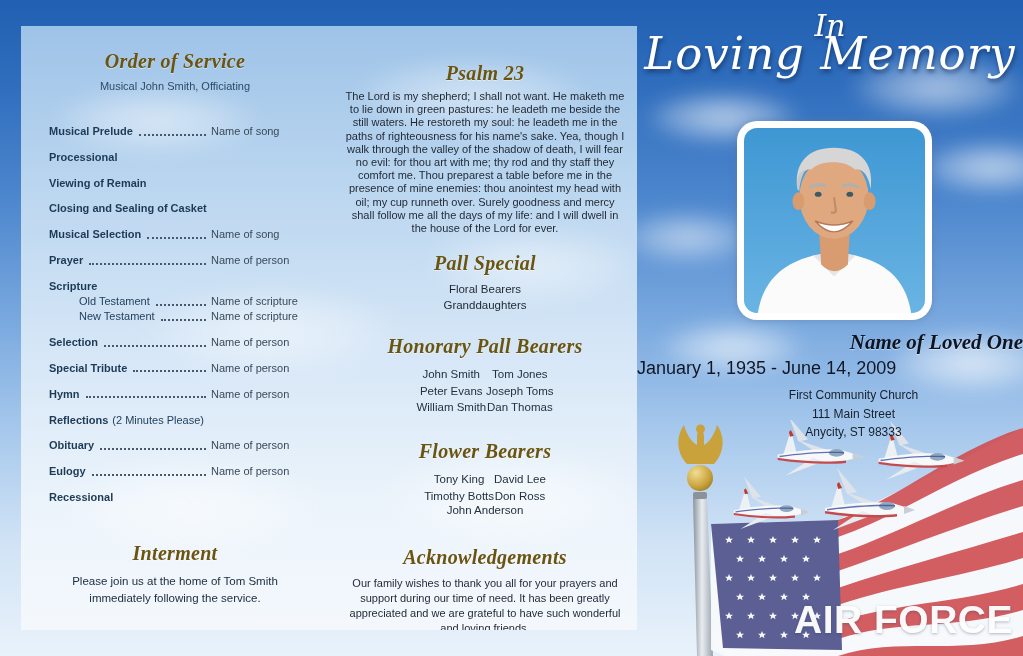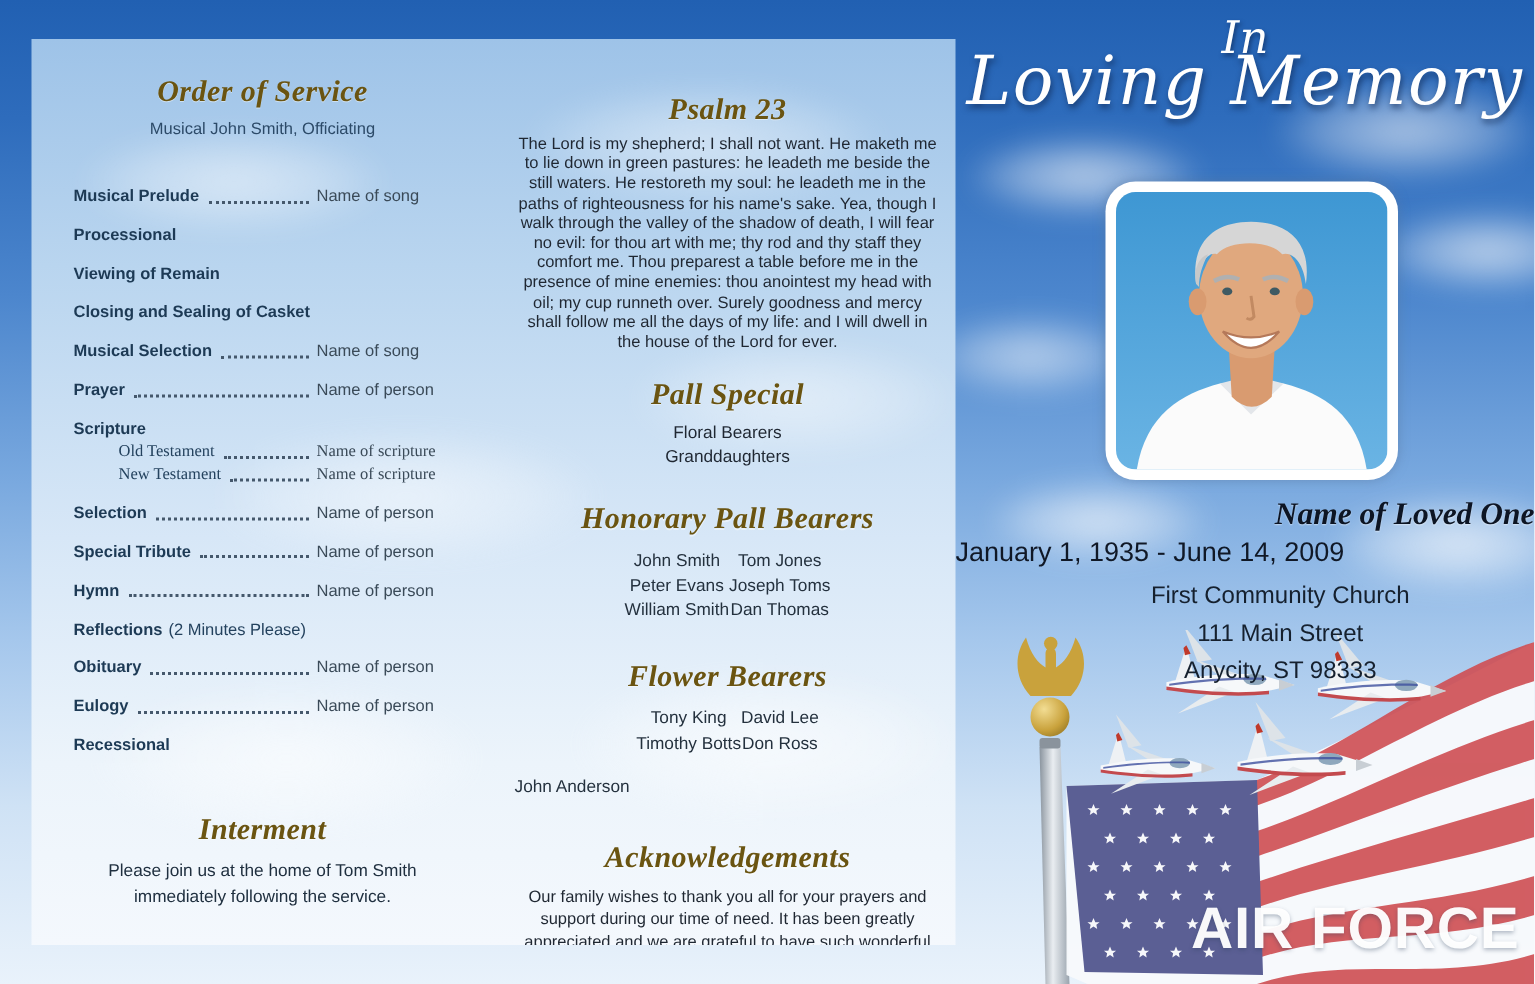--- a/index.html
+++ b/index.html
@@ -25,36 +25,36 @@
   .gold-heading {
     font-family:"Liberation Serif", serif; font-style:italic; font-weight:bold;
     color:#6a5411; font-size:20px; text-align:center; letter-spacing:0.3px;
     text-shadow:0 1px 0 rgba(255,255,255,0.45);
   }
 
   .subheading { text-align:center; color:#2c4a68; font-size:11px; line-height:1.45; margin-top:6px; }
 
   .order-list { margin:30px 26px 0 28px; }
   .os-row { display:flex; align-items:flex-end; font-size:11px; color:#1d3a55; margin-bottom:13.2px; line-height:1.15; }
-  .os-row.sub { margin-bottom:2.5px; padding-left:30px;font-family:Liberation Serif, serif; }
+  .os-row.sub { margin-bottom:2.5px; padding-left:30px; }
   .os-row.tight { margin-bottom:2.5px;text-align:right; }
   .os-label { font-weight:bold; white-space:nowrap; }
   .os-row.sub .os-label { font-weight:normal; color:#24425e; }
   .os-note { font-weight:normal; color:#24425e; margin-left:4px; white-space:nowrap; }
   .os-dots { flex:1; border-bottom:2px dotted #45586c; margin:0 5px 2px 6px; min-width:12px; }
   .os-value { font-weight:normal; color:#3a4a58; white-space:nowrap; width:92px; }
 
   .interment-block { margin-top:38px; }
   .interment-text { margin:8px 30px 0 30px; text-align:center; font-size:11.5px; color:#203040; line-height:1.5; }
 
   .mid-inner { padding:36px 10px 0 14px; }
   .body-text { text-align:center; font-size:11px; color:#1f2732; line-height:1.2; margin-top:7px; }
   .names-cols { display:flex; justify-content:center; margin-top:8px; }
   .names-col { text-align:center; font-size:11.5px; color:#24313e; line-height:1.45; }
-  .center-name { text-align:left; font-size:11.5px; color:#24313e; margin-top:15px; }
+  .center-name { text-align:center; font-size:11.5px; color:#24313e; margin-top:0; }
 
   
   .cover { position:absolute; left:637px; top:0; width:386px; height:656px; overflow:hidden; }
   .cover-content { position:relative; z-index:2; }
 
   .memory-title { text-align:center; color:#ffffff; font-family:"DejaVu Serif", serif; font-style:italic; }
   .memory-in { font-size:30px; margin-top:8px; text-shadow:1px 2px 3px rgba(10,25,60,0.55); }
   .memory-main { font-size:45px; margin-top:-16px; letter-spacing:1px; text-shadow:1px 3px 4px rgba(10,25,60,0.55); }
 
   .portrait-frame {
@@ -63,21 +63,21 @@
     box-shadow:0 0 7px rgba(90,120,160,0.55);
   }
   .portrait-frame svg { width:100%; height:100%; border-radius:13px; display:block; }
 
   .loved-one-name {
     position:absolute; left:0; top:322px; width:100%; text-align:right;
     font-family:"Liberation Serif", serif; font-style:italic; font-weight:bold;
     font-size:21px; color:#0d1524; text-shadow:0 1px 1px rgba(255,255,255,0.5);
   }
   .life-dates { position:absolute; left:0; top:350px; width:100%; font-size:18px; color:#101826; }
-  .church-info { position:absolute; left:0; top:378px; width:100%; text-align:center; font-size:16px; color:#15202e; line-height:1.55;padding-left:47px; }
+  .church-info { position:absolute; left:0; top:378px; width:100%; text-align:center; font-size:12px; color:#15202e; line-height:1.55;padding-left:47px; }
 
   .flag-scene { position:absolute; left:0; bottom:0; width:386px; height:236px; z-index:1; }
 
   .air-force {
     position:absolute; right:10px; bottom:14px; z-index:3;
     font-weight:bold; font-size:39px; letter-spacing:0.5px;
     color:rgba(255,255,255,0.96); text-shadow:0 1px 3px rgba(40,60,90,0.35);
   }
 </style>
 </head>

